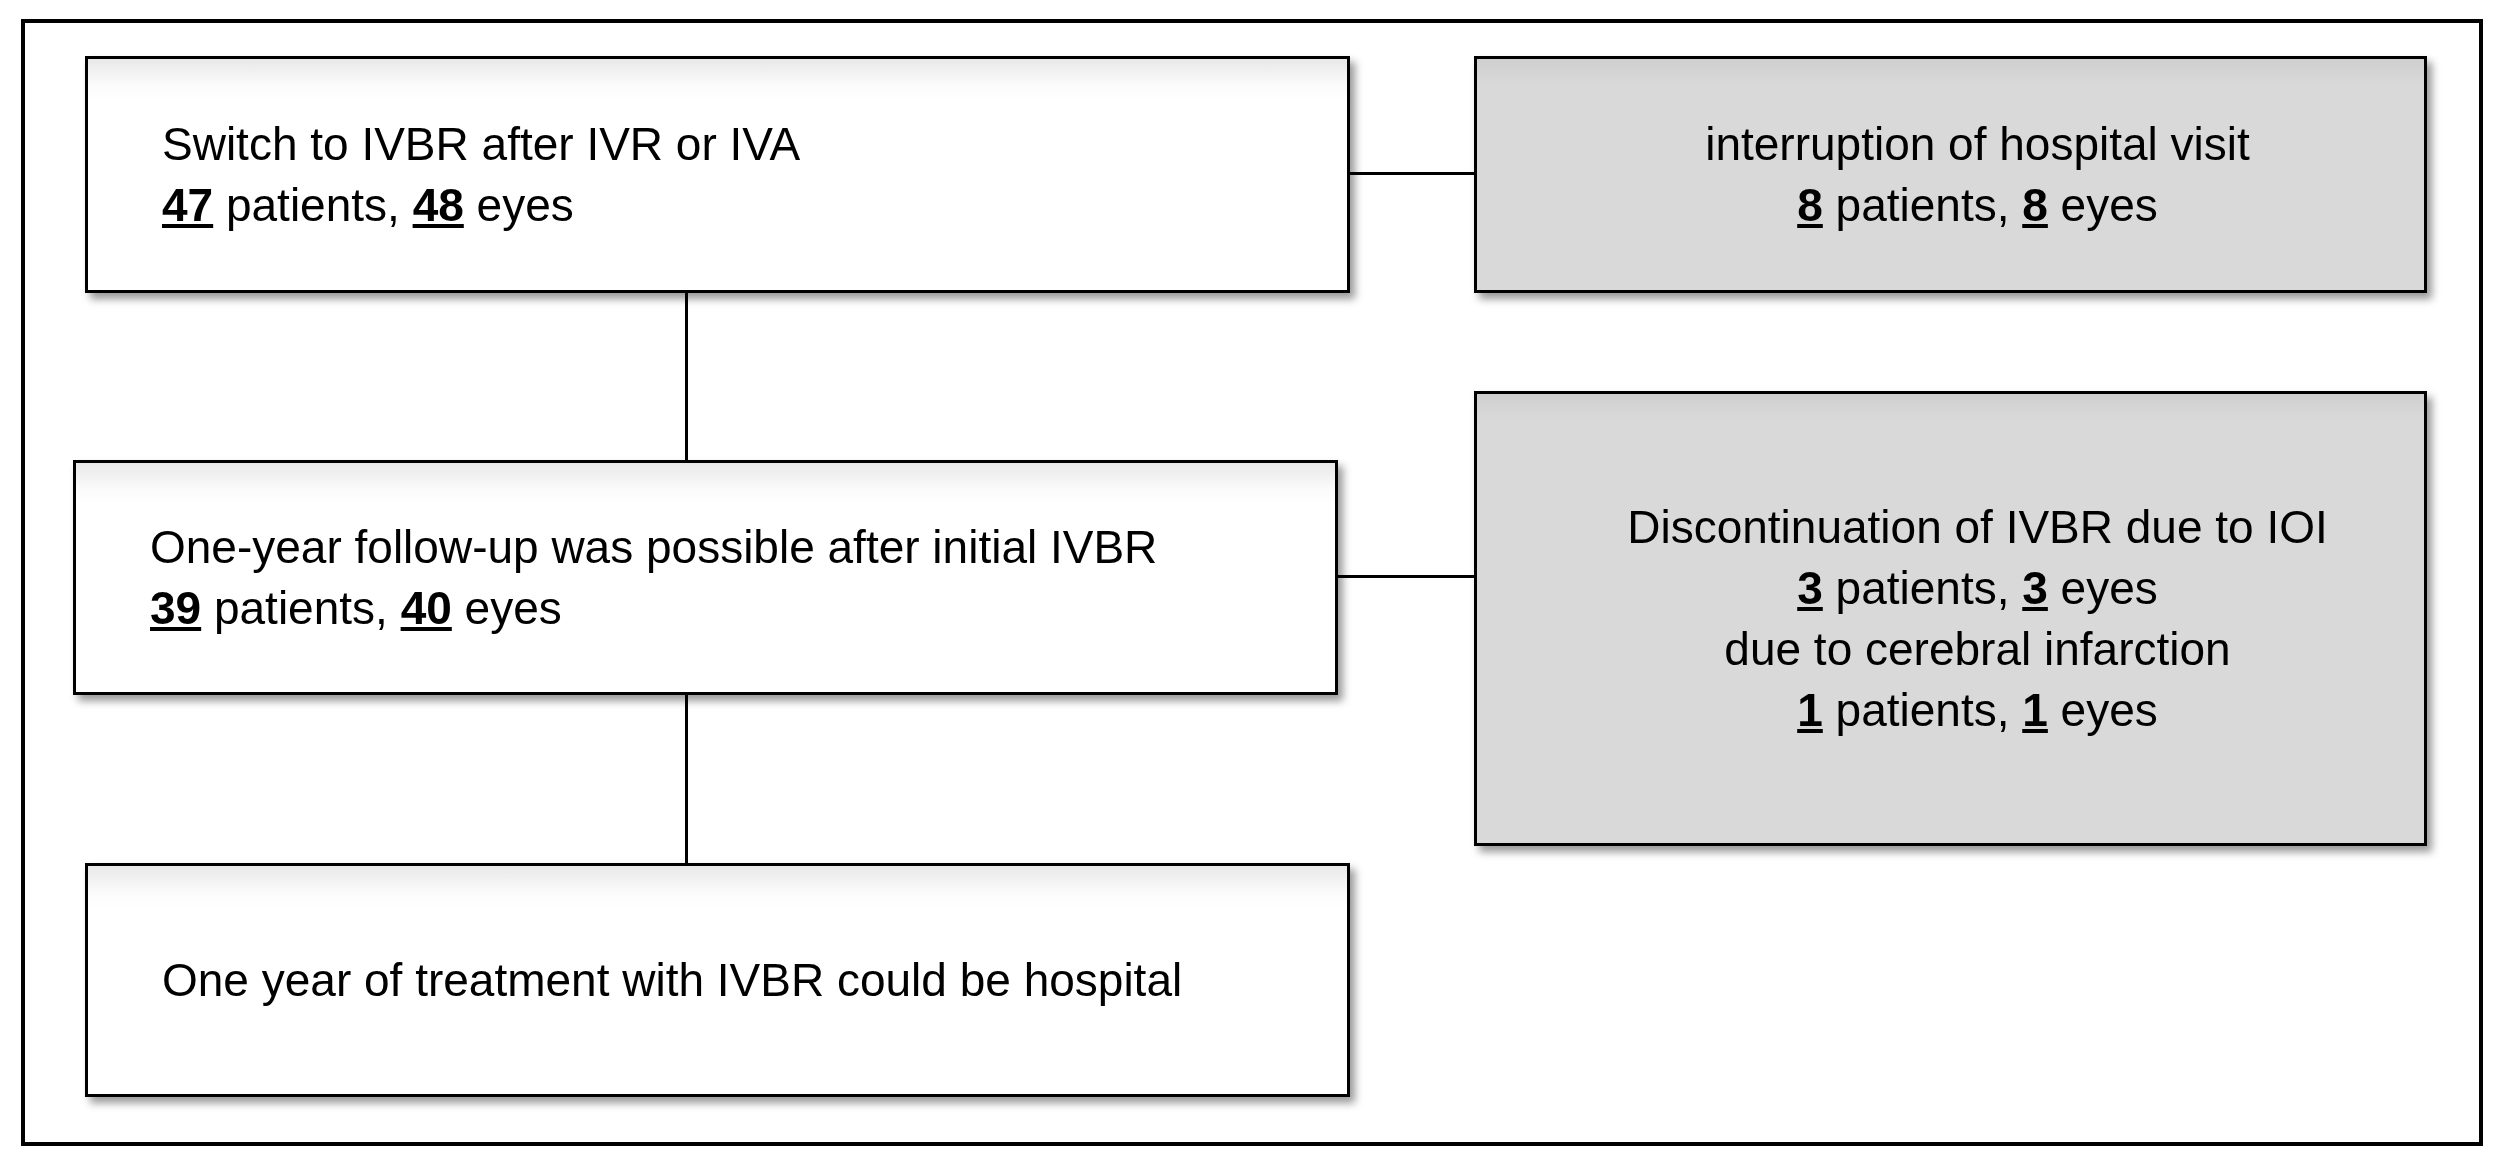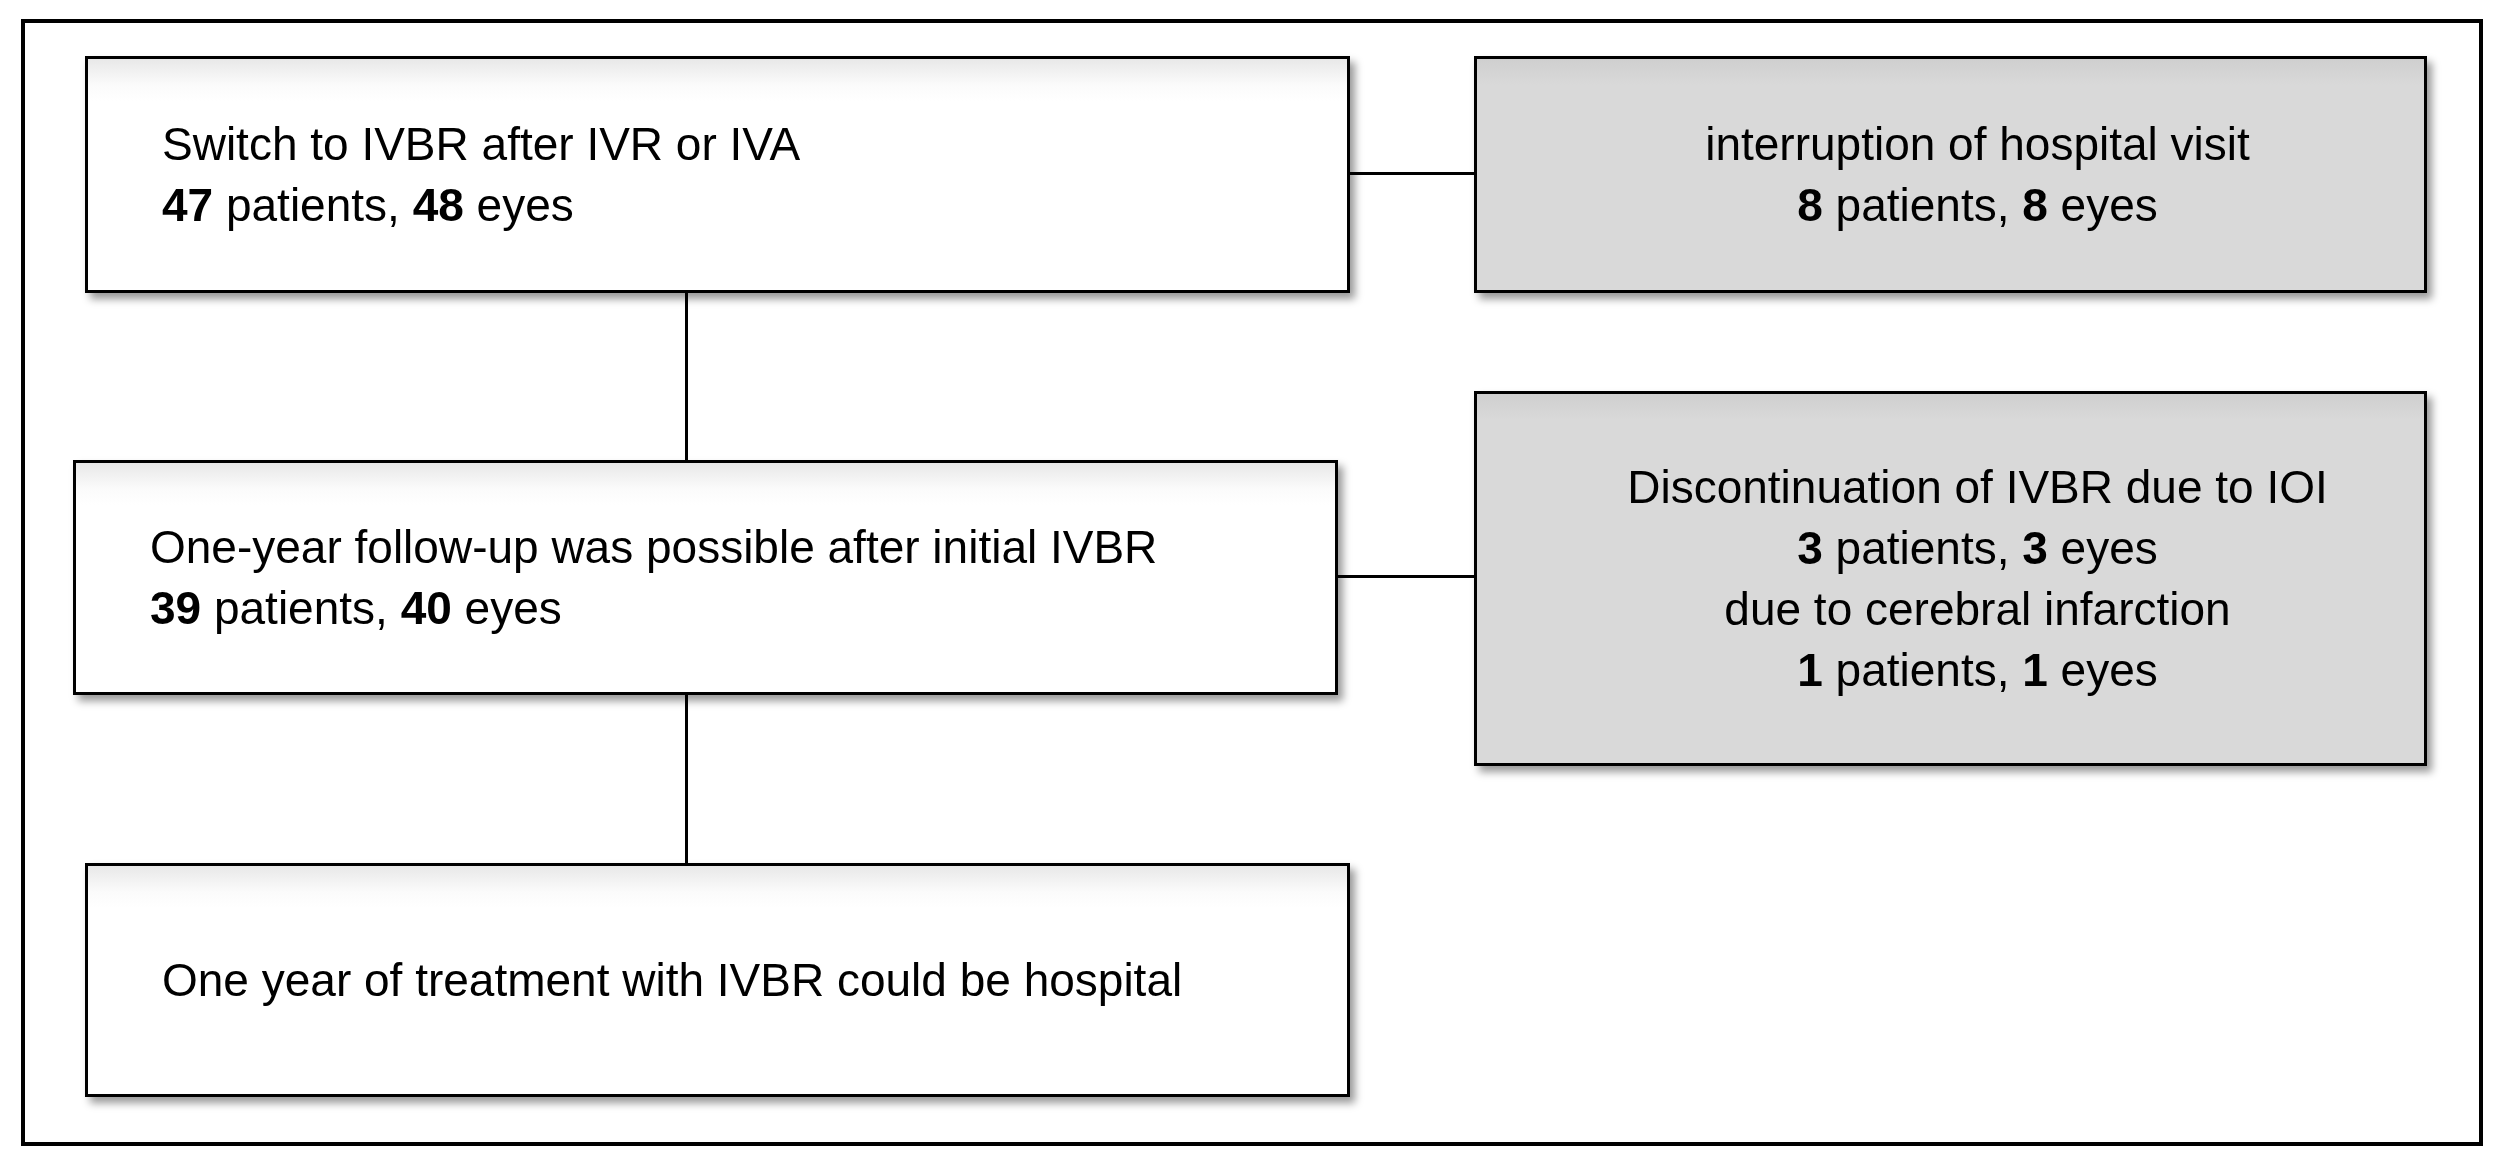--- a/index.html
+++ b/index.html
@@ -35,30 +35,30 @@
   }
   .box.gray {
     background: linear-gradient(180deg, #cfcfcf 0px, #d9d9d9 26px);
     text-align: center;
   }
   .line {
     font-size: 46px;
     line-height: 61px;
     white-space: pre;
   }
-  .b { font-weight: bold; }
+  .b { font-weight: bold; text-decoration: underline; }
   .connector {
     position: absolute;
     background: #000000;
   }
   
   #box-switch        { left: 53px;   top: 56px;  width: 1265px; height: 237px; }
   #box-interruption  { left: 1474px; top: 56px;  width: 953px;  height: 237px; }
   #box-followup      { left: 41px;   top: 460px; width: 1265px; height: 235px; }
-  #box-discont       { left: 1474px; top: 391px; width: 953px;  height: 375px; }
+  #box-discont       { left: 1474px; top: 391px; width: 953px;  height: 455px; }
   #box-continued     { left: 53px;   top: 863px; width: 1265px; height: 234px; }
   #hline-1 { left: 1318px; top: 172px; width: 156px; height: 3px; }
   #hline-2 { left: 1318px; top: 575px; width: 156px; height: 3px; }
   #vline-1 { left: 685px;  top: 293px; width: 3px;  height: 167px; }
   #vline-2 { left: 685px;  top: 695px; width: 3px;  height: 168px; }
 </style>
 </head>
 <body>
 
 <div class="canvas">

